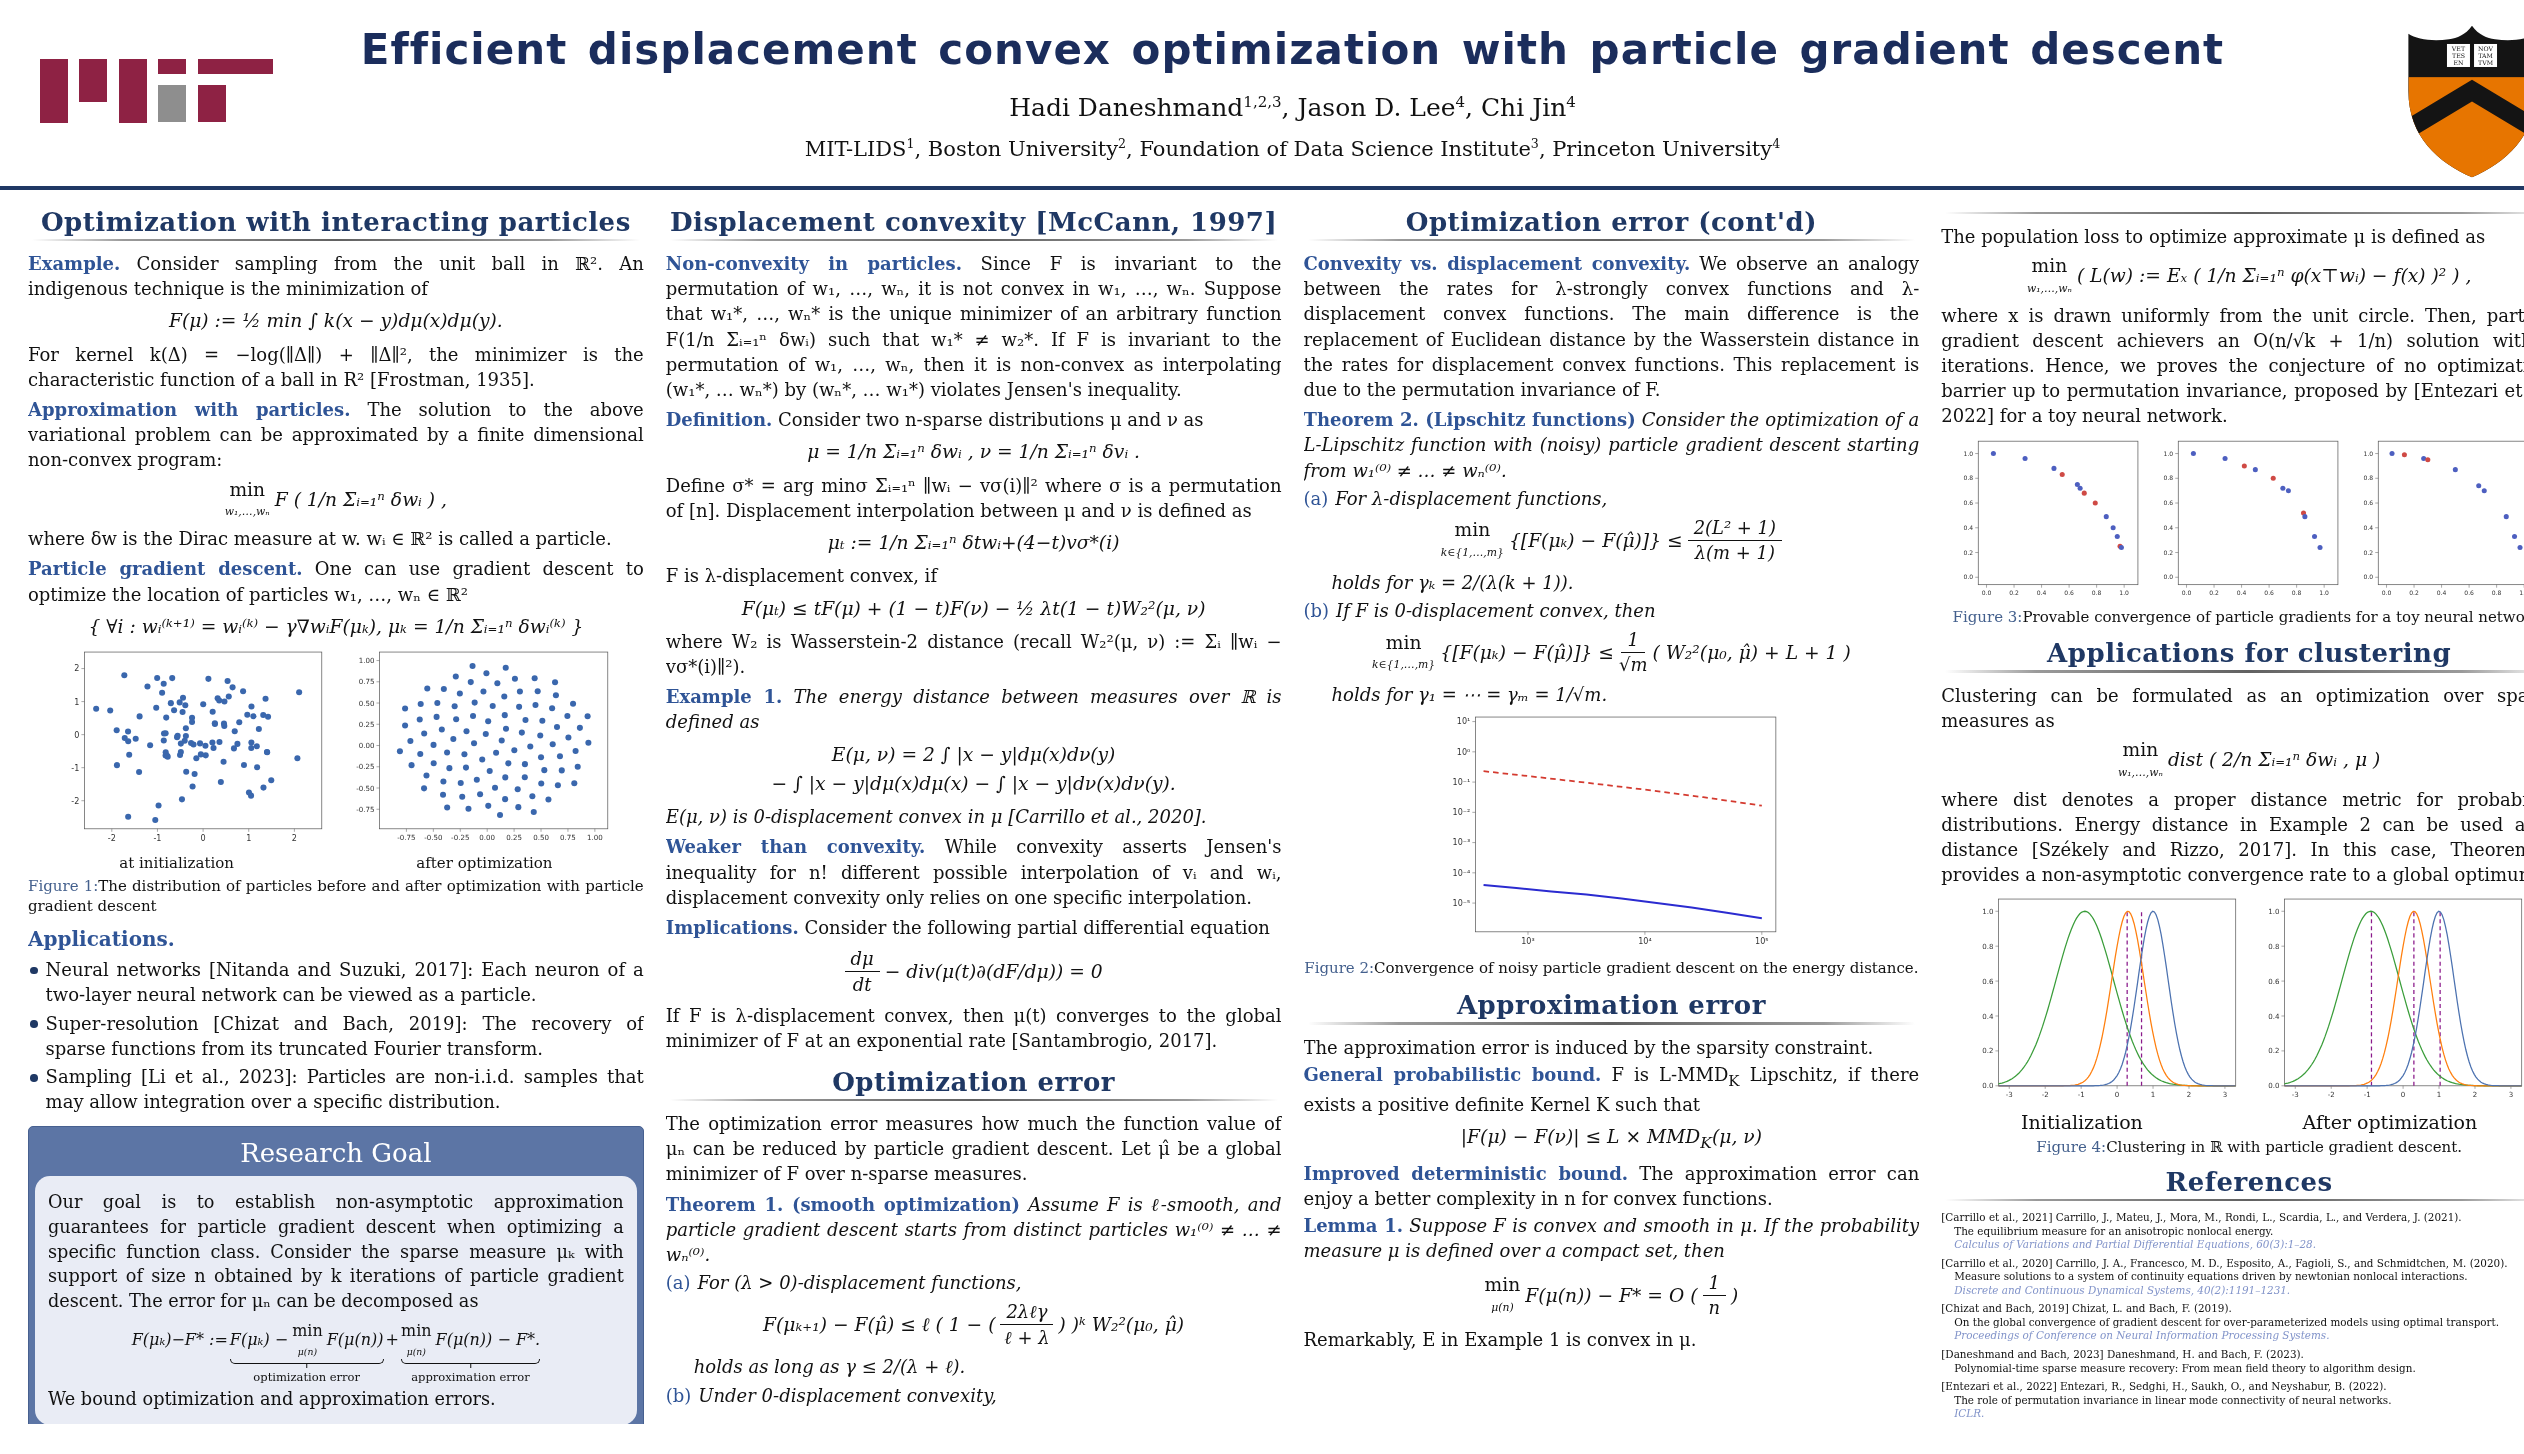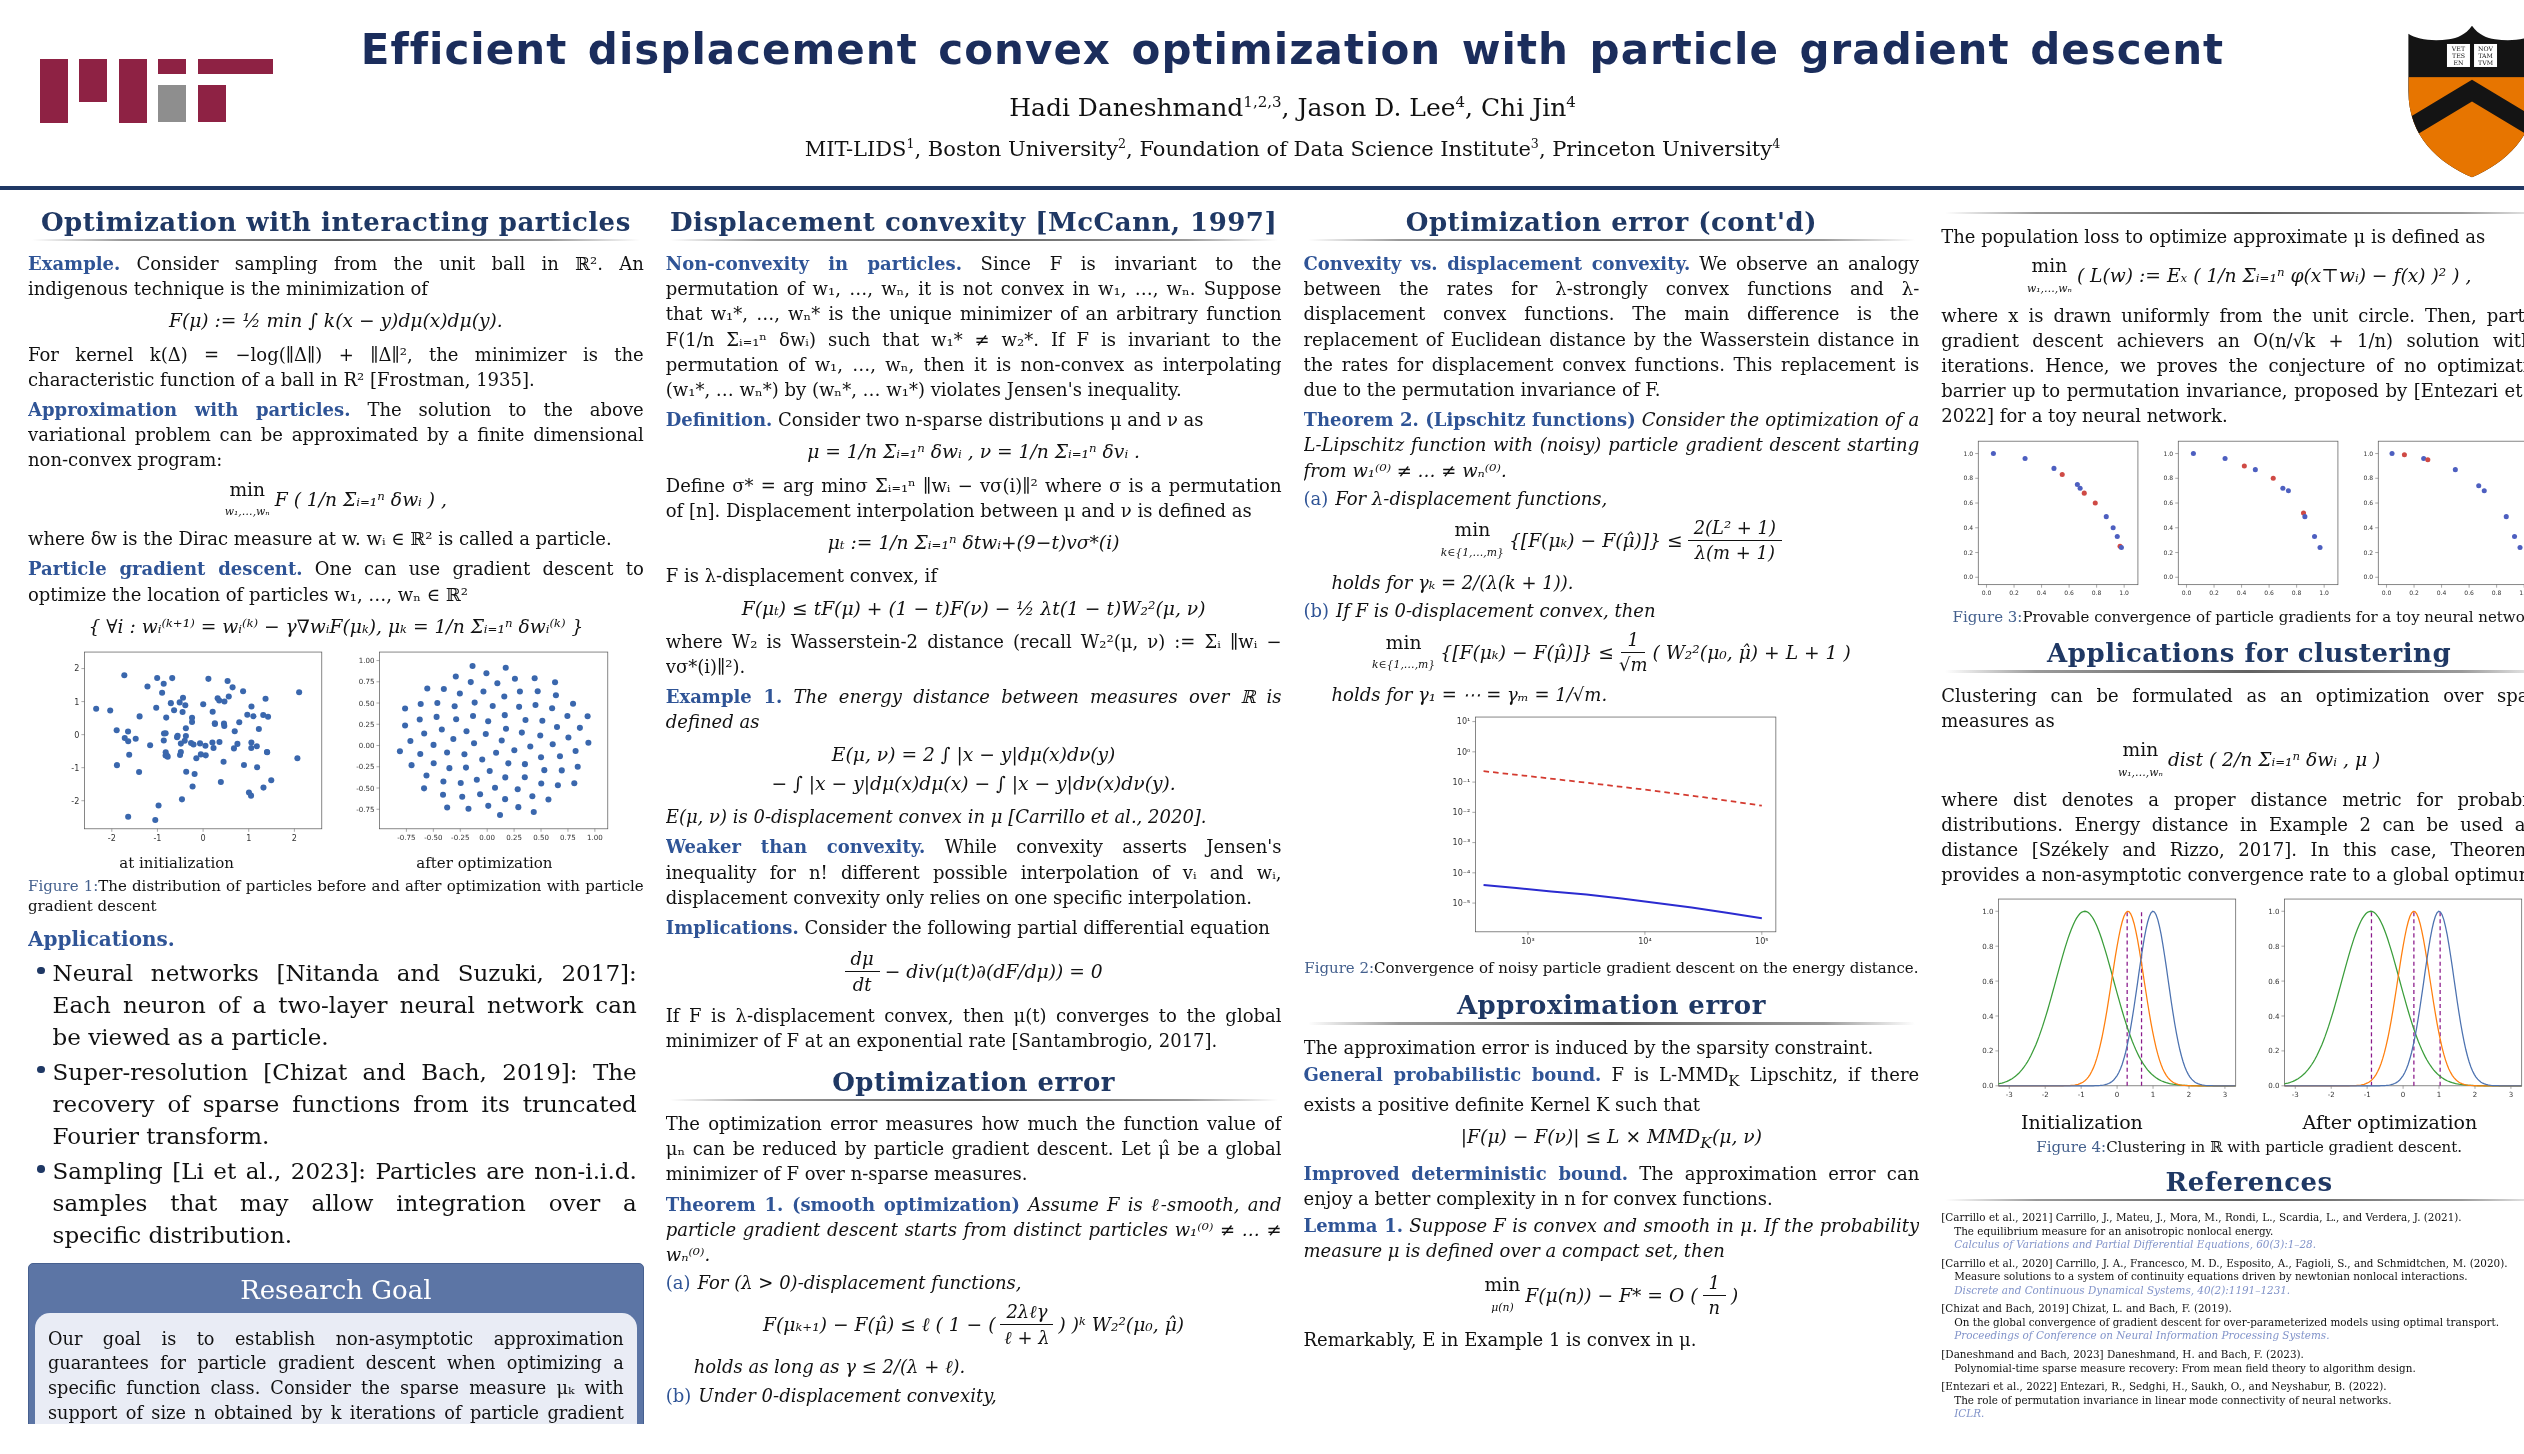--- a/index.html
+++ b/index.html
@@ -44,21 +44,21 @@
   .item { display:flex; gap:7px; margin-top:5px; font-size:18px; }
   .item .ilabel { color:#2F5496; flex:none; }
   .item .itext { font-style:italic; }
   
   .plotrow { display:flex; justify-content:center; gap:13px; margin-top:7px; }
   .figcaps { display:flex; justify-content:space-around; font-size:15px; margin-top:5px; }
   .figcap { font-size:15px; line-height:1.3; margin:5px 0 3px 0; text-align:justify; }
   .figcap.center { text-align:center; }
   .figlabel { color:#44608D; }
   
-  .bullet { display:flex; font-size:23px; line-height:1.38; margin:4px 7px; text-align:justify; }
+  .bullet { display:flex; font-size:18px; line-height:1.38; margin:4px 0; text-align:justify; }
   .bdot { width:7.6px; height:7.6px; border-radius:50%; background:#1F3864; margin:8.6px 8px 0 2px; flex:none; }
   
   .goal-box { background:#5C75A5; border:1.5px solid #47608f; border-radius:5px;
     padding:5px 6px 9px 6px; margin-top:11px; }
   .goal-title { color:#fff; text-align:center; font-size:26px; font-weight:normal; margin:6px 0 8px 0; }
   .goal-inner { background:#E9ECF5; border-radius:15px; padding:9px 13px 11px 13px; }
   .goal-inner p.body { font-size:17.7px; }
   .goal-eq { display:flex; justify-content:center; align-items:flex-start; gap:2px;
     font-size:16px; font-style:italic; margin:9px 0 3px 0; }
   .ubgroup { display:inline-flex; flex-direction:column; align-items:center; }
@@ -468,21 +468,21 @@
   </div>
 
   <div class="col">
     <h2 class="sec">Displacement convexity [McCann, 1997]</h2>
     <div class="secrule"></div>
 
     <p class="body"><span class="lead">Non-convexity in particles.</span><span> Since F is invariant to the permutation of w₁, …, wₙ, it is not convex in w₁, …, wₙ. Suppose that w₁*, …, wₙ* is the unique minimizer of an arbitrary function F(1/n Σᵢ₌₁ⁿ δwᵢ) such that w₁* ≠ w₂*. If F is invariant to the permutation of w₁, …, wₙ, then it is non-convex as interpolating (w₁*, … wₙ*) by (wₙ*, … w₁*) violates Jensen's inequality.</span></p>
     <p class="body"><span class="lead">Definition.</span><span> Consider two n-sparse distributions μ and ν as</span></p>
     <div class="eq">μ = 1/n Σᵢ₌₁ⁿ δwᵢ ,    ν = 1/n Σᵢ₌₁ⁿ δvᵢ .</div>
     <p class="body tight">Define σ* = arg minσ Σᵢ₌₁ⁿ ∥wᵢ − vσ(i)∥² where σ is a permutation of [n]. Displacement interpolation between μ and ν is defined as</p>
-    <div class="eq">μₜ := 1/n Σᵢ₌₁ⁿ δtwᵢ+(9−t)vσ*(i)</div>
+    <div class="eq">μₜ := 1/n Σᵢ₌₁ⁿ δtwᵢ+(4−t)vσ*(i)</div>
     <p class="body tight">F is λ-displacement convex, if</p>
     <div class="eq">F(μₜ) ≤ tF(μ) + (1 − t)F(ν) − ½ λt(1 − t)W₂²(μ, ν)</div>
     <p class="body tight">where W₂ is Wasserstein-2 distance (recall W₂²(μ, ν) := Σᵢ ∥wᵢ − vσ*(i)∥²).</p>
 
     <p class="body"><span class="thmlabel">Example 1.</span><span class="it"> The energy distance between measures over ℝ is defined as</span></p>
     <div class="eq">E(μ, ν) = 2 ∫ |x − y|dμ(x)dν(y)</div>
     <div class="eq" style="margin-top:-3px">− ∫ |x − y|dμ(x)dμ(x) − ∫ |x − y|dν(x)dν(y).</div>
     <p class="body tight it">E(μ, ν) is 0-displacement convex in μ [Carrillo et al., 2020].</p>
 
     <p class="body"><span class="lead">Weaker than convexity.</span><span> While convexity asserts Jensen's inequality for n! different possible interpolation of vᵢ and wᵢ, displacement convexity only relies on one specific interpolation.</span></p>

